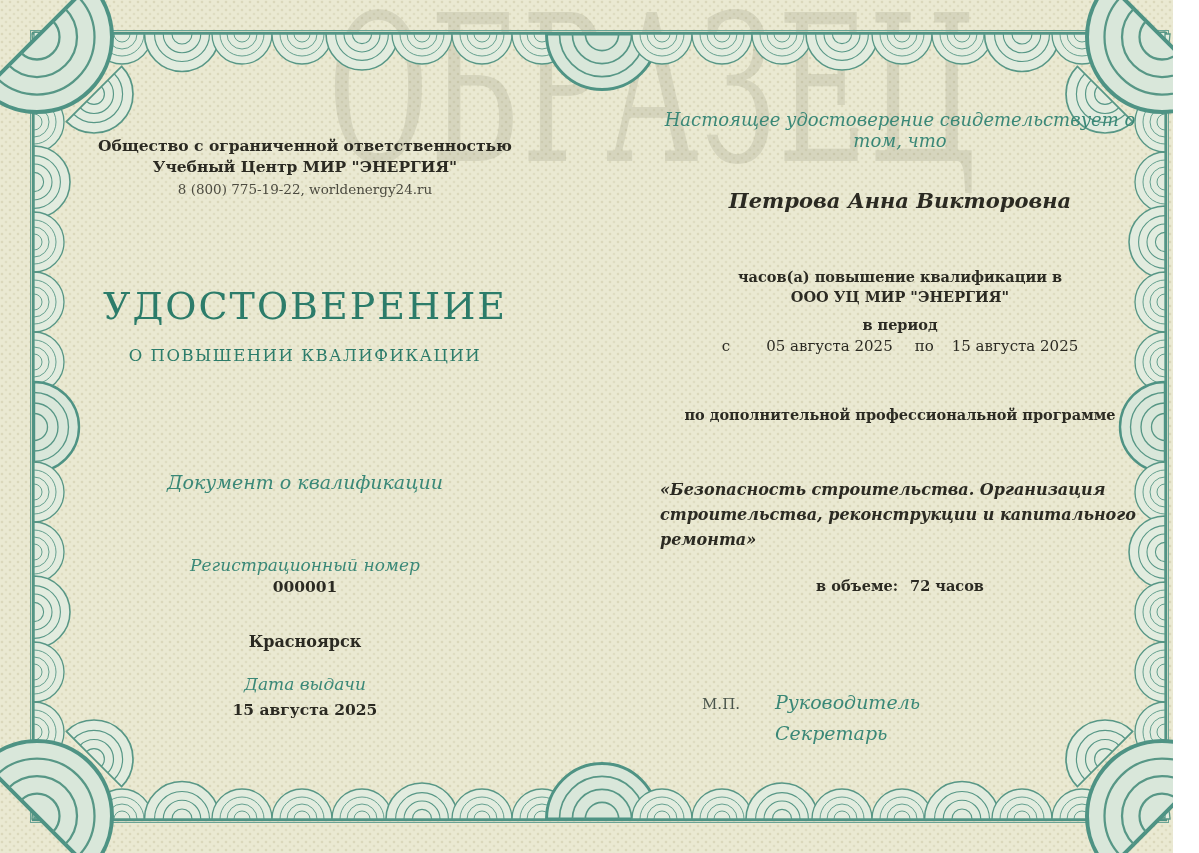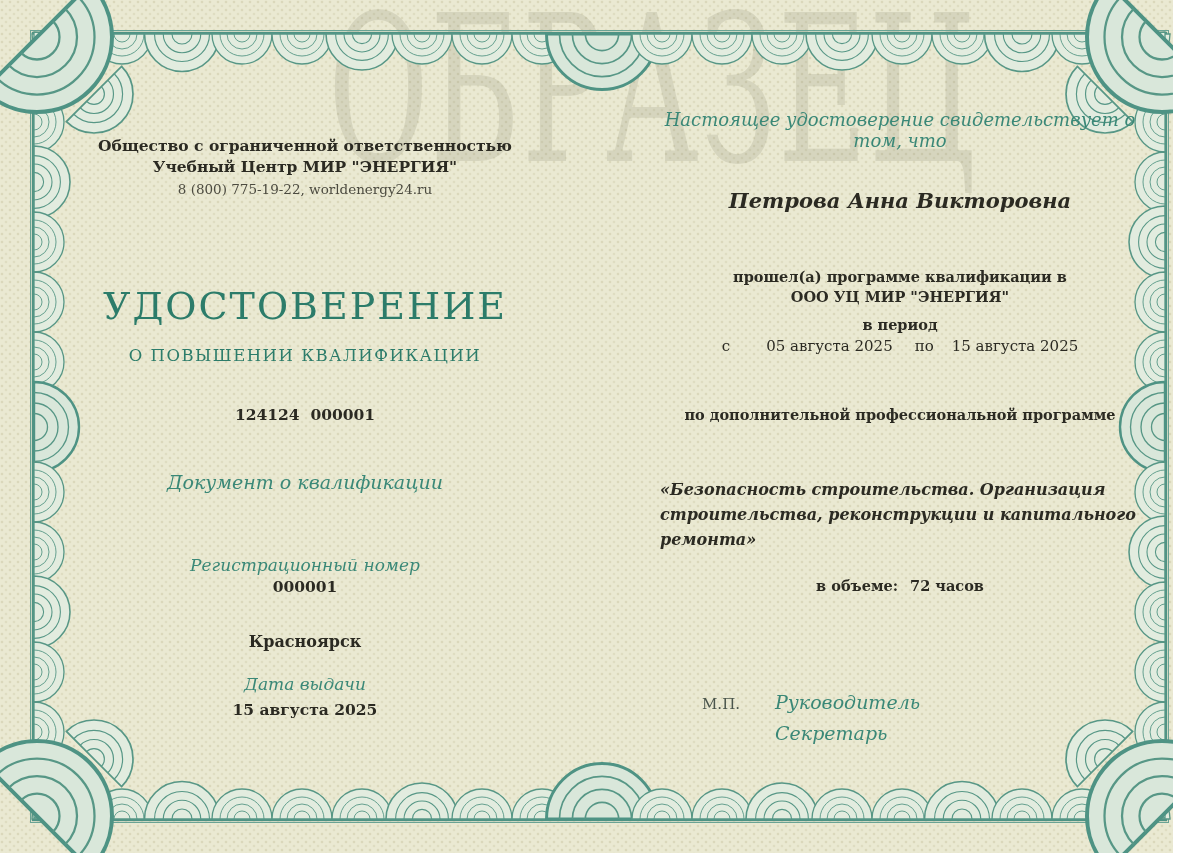--- a/index.html
+++ b/index.html
@@ -167,31 +167,30 @@
     <use href="#fan" transform="translate(1162 816) rotate(135) scale(1.3) translate(0 62)"></use>
   </svg>
 
   <div class="watermark">ОБРАЗЕЦ</div>
 
   <div class="t lc org1 dark">Общество с ограниченной ответственностью</div>
   <div class="t lc org2 dark">Учебный Центр МИР "ЭНЕРГИЯ"</div>
   <div class="t lc contacts muted">8 (800) 775-19-22, worldenergy24.ru</div>
   <div class="t lc doc-title teal">УДОСТОВЕРЕНИЕ</div>
   <div class="t lc doc-subtitle teal">О ПОВЫШЕНИИ КВАЛИФИКАЦИИ</div>
-  <div class="t lc blank-number dark">124124  000001</div>
   <div class="t lc reg-label script">Регистрационный номер</div>
   <div class="t lc doc-kind script">Документ о квалификации</div>
   <div class="t lc reg-value dark">000001</div>
   <div class="t lc city-value dark">Красноярск</div>
   <div class="t lc issue-label script">Дата выдачи</div>
   <div class="t lc issue-value dark">15 августа 2025</div>
 
   <div class="t rc intro script">Настоящее удостоверение свидетельствует о том, что</div>
   <div class="t rc person dark">Петрова Анна Викторовна</div>
-  <div class="t rc completed1 dark">прошел(а) программе квалификации в</div>
+  <div class="t rc completed1 dark">часов(а) повышение квалификации в</div>
   <div class="t rc completed2 dark">ООО УЦ МИР "ЭНЕРГИЯ"</div>
   <div class="t rc period-label dark">в период</div>
   <div class="t rc period-line dark">
     <span>с</span><span class="gap1">05 августа 2025</span><span class="gap2">по</span><span class="gap3">15 августа 2025</span>
   </div>
   <div class="t rc program-label dark">по дополнительной профессиональной программе</div>
   <div class="t program-name dark">«Безопасность строительства. Организация строительства, реконструкции и капитального ремонта»</div>
   <div class="t rc volume-line dark">
     <span>в объеме:</span><span class="gap">72 часов</span>
   </div>

